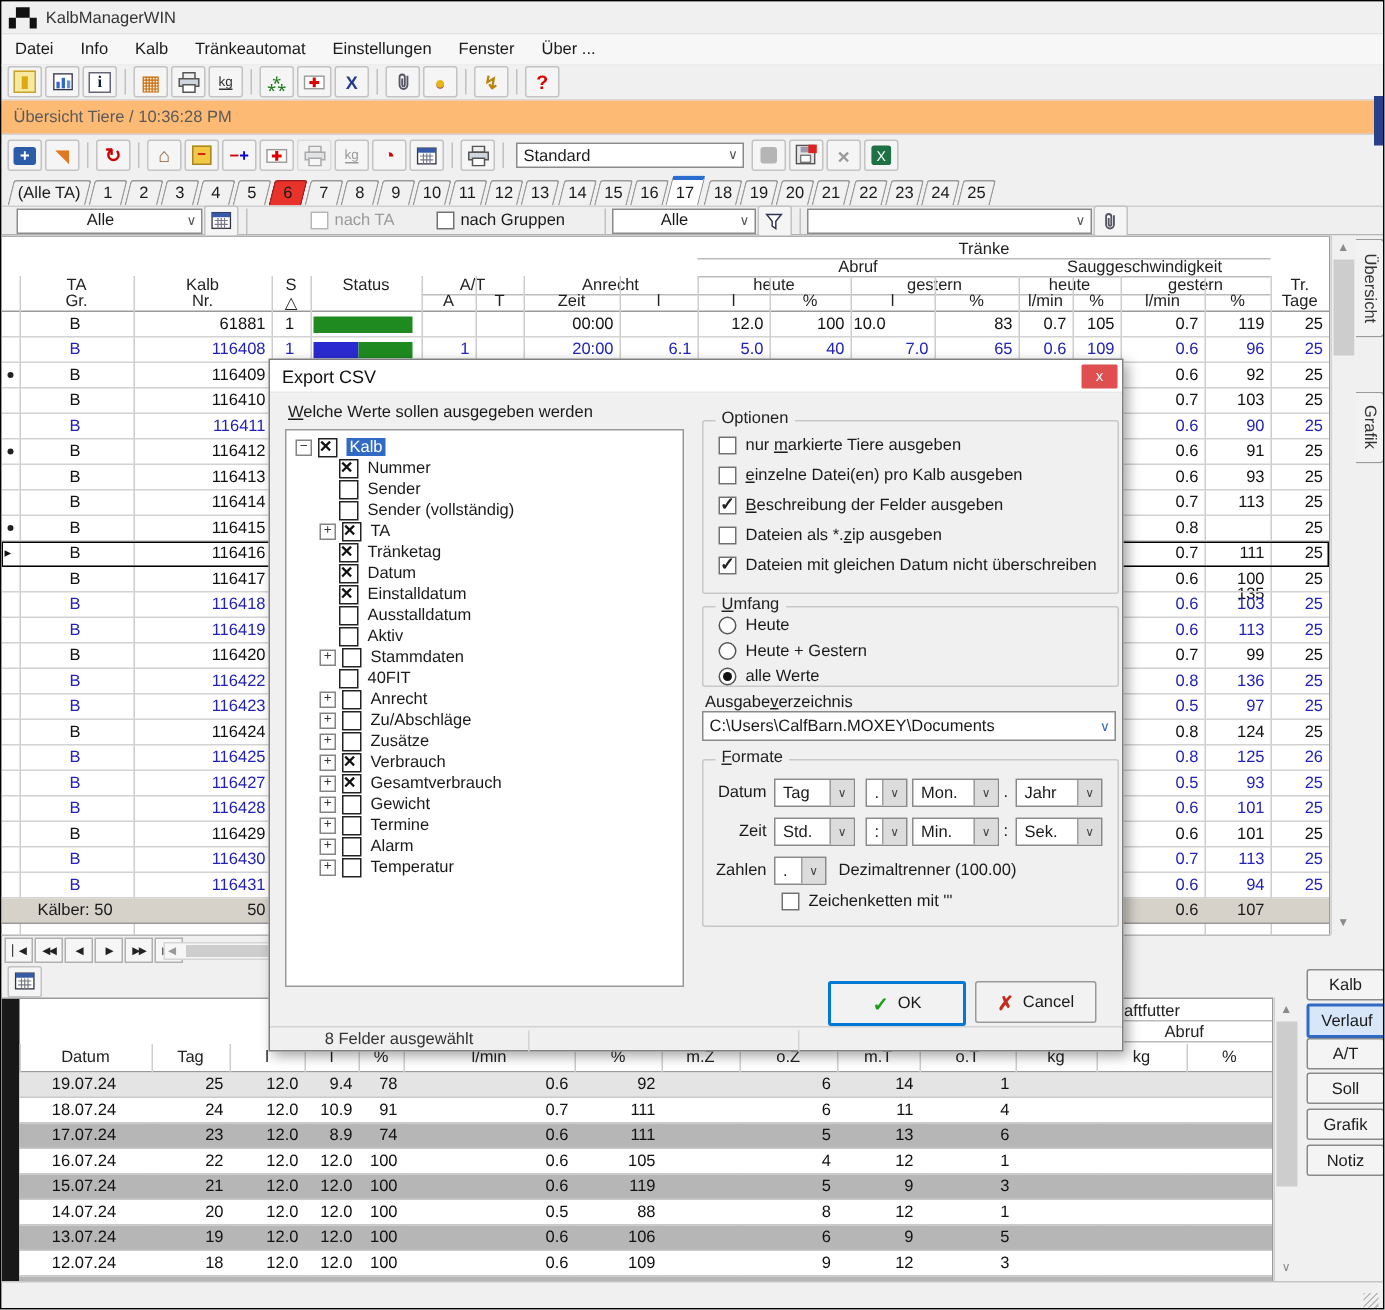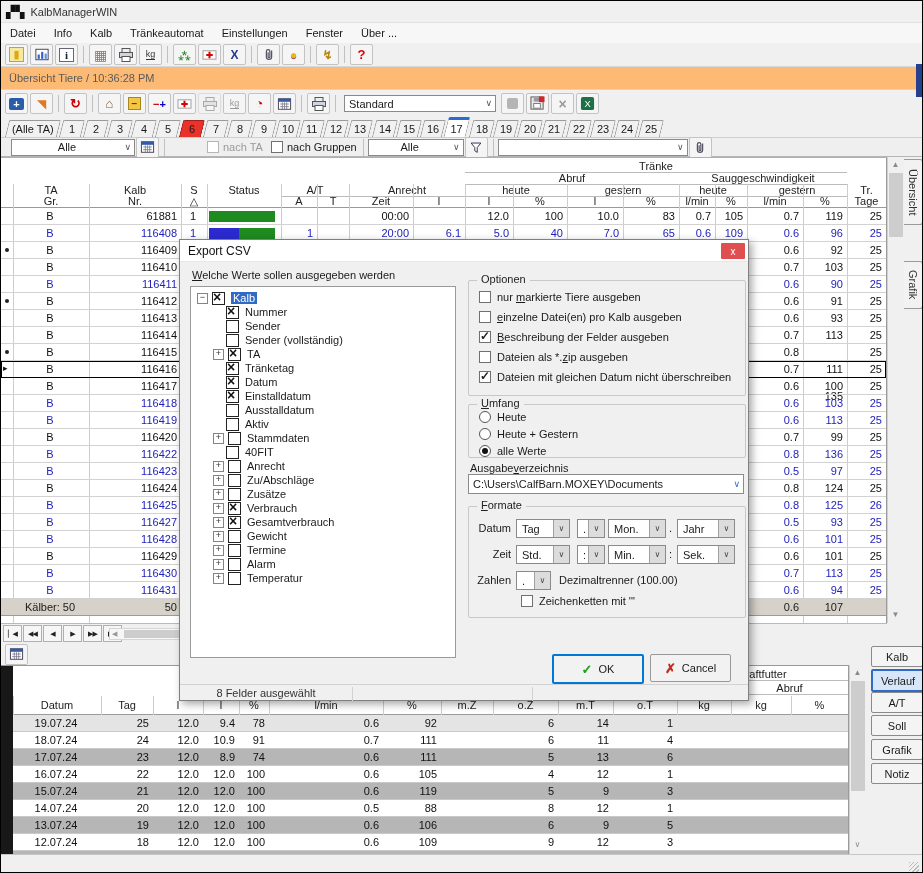--- a/index.html
+++ b/index.html
@@ -339,21 +339,21 @@
           <rect x="1" y="2" width="14" height="12" fill="#fff" stroke="#334"></rect>
           <rect x="1" y="2" width="14" height="3.5" fill="#345aa8"></rect>
           <path d="M3 8h10M3 11h10M5.5 6v8M8 6v8M10.5 6v8" stroke="#778" stroke-width="0.9" fill="none"></path>
         </svg>
       </div>
       <div class="tsep"></div>
       <div class="flex" style="gap: 4px; margin: 0px 6px; color: rgb(154, 154, 154); padding-left: 32px;">
         <div class="cbx dis"></div>
         <span>nach TA</span>
       </div>
-      <div class="flex" style="gap: 4px; margin: 0px 2px;">
+      <div class="flex" style="gap: 4px; margin: 0px 22px;">
         <div class="cbx"></div>
         <span>nach Gruppen</span>
       </div>
       <div class="tsep"></div>
       <div class="combo" style="width: 96px;">
         <span style="margin: 0px auto;">Alle</span>
         <div class="chev">∨</div>
       </div>
       <div class="ibtn">
         <svg width="14" height="13" viewBox="0 0 16 16">
@@ -422,21 +422,21 @@
       <div class="vline" style="left: 846px; top: 26px; height: 440px;"></div>
       <div class="vline" style="left: 885px; top: 0px; height: 466px; background: rgb(154, 154, 154);"></div>
       <div class="abs" style="left: 0px; top: 50px; width: 885px; height: 17px; border-bottom: 1px solid rgb(210, 210, 210); box-sizing: border-box;">
         <div class="ucell" style="left: 12px; width: 76px; text-align: center; color: rgb(17, 17, 17);">B</div>
         <div class="ucell" style="left: 88px; width: 92px; text-align: right; color: rgb(17, 17, 17);">61881</div>
         <div class="ucell" style="left: 180px; width: 26px; text-align: center; color: rgb(17, 17, 17);">1</div>
         <div class="abs" style="left: 208px; top: 3px; width: 66px; height: 11px; background: rgb(31, 138, 31);"></div>
         <div class="ucell" style="left: 348px; width: 64px; text-align: right; color: rgb(17, 17, 17);">00:00</div>
         <div class="ucell" style="left: 464px; width: 48px; text-align: right; color: rgb(17, 17, 17);">12.0</div>
         <div class="ucell" style="left: 512px; width: 54px; text-align: right; color: rgb(17, 17, 17);">100</div>
-        <div class="ucell" style="left: 566px; width: 56px; text-align: right; color: rgb(17, 17, 17);">10.0</div>
+        <div class="ucell" style="left: 566px; width: 56px; color: rgb(17, 17, 17);">10.0</div>
         <div class="ucell" style="left: 622px; width: 56px; text-align: right; color: rgb(17, 17, 17);">83</div>
         <div class="ucell" style="left: 678px; width: 36px; text-align: right; color: rgb(17, 17, 17);">0.7</div>
         <div class="ucell" style="left: 714px; width: 32px; text-align: right; color: rgb(17, 17, 17);">105</div>
         <div class="ucell" style="left: 746px; width: 56px; text-align: right; color: rgb(17, 17, 17);">0.7</div>
         <div class="ucell" style="left: 802px; width: 44px; text-align: right; color: rgb(17, 17, 17);">119</div>
         <div class="ucell" style="left: 846px; width: 39px; text-align: right; color: rgb(17, 17, 17);">25</div>
       </div>
       <div class="abs" style="left: 0px; top: 67px; width: 885px; height: 17px; border-bottom: 1px solid rgb(210, 210, 210); box-sizing: border-box;">
         <div class="ucell" style="left: 12px; width: 76px; text-align: center; color: rgb(34, 34, 187);">B</div>
         <div class="ucell" style="left: 88px; width: 92px; text-align: right; color: rgb(34, 34, 187);">116408</div>

